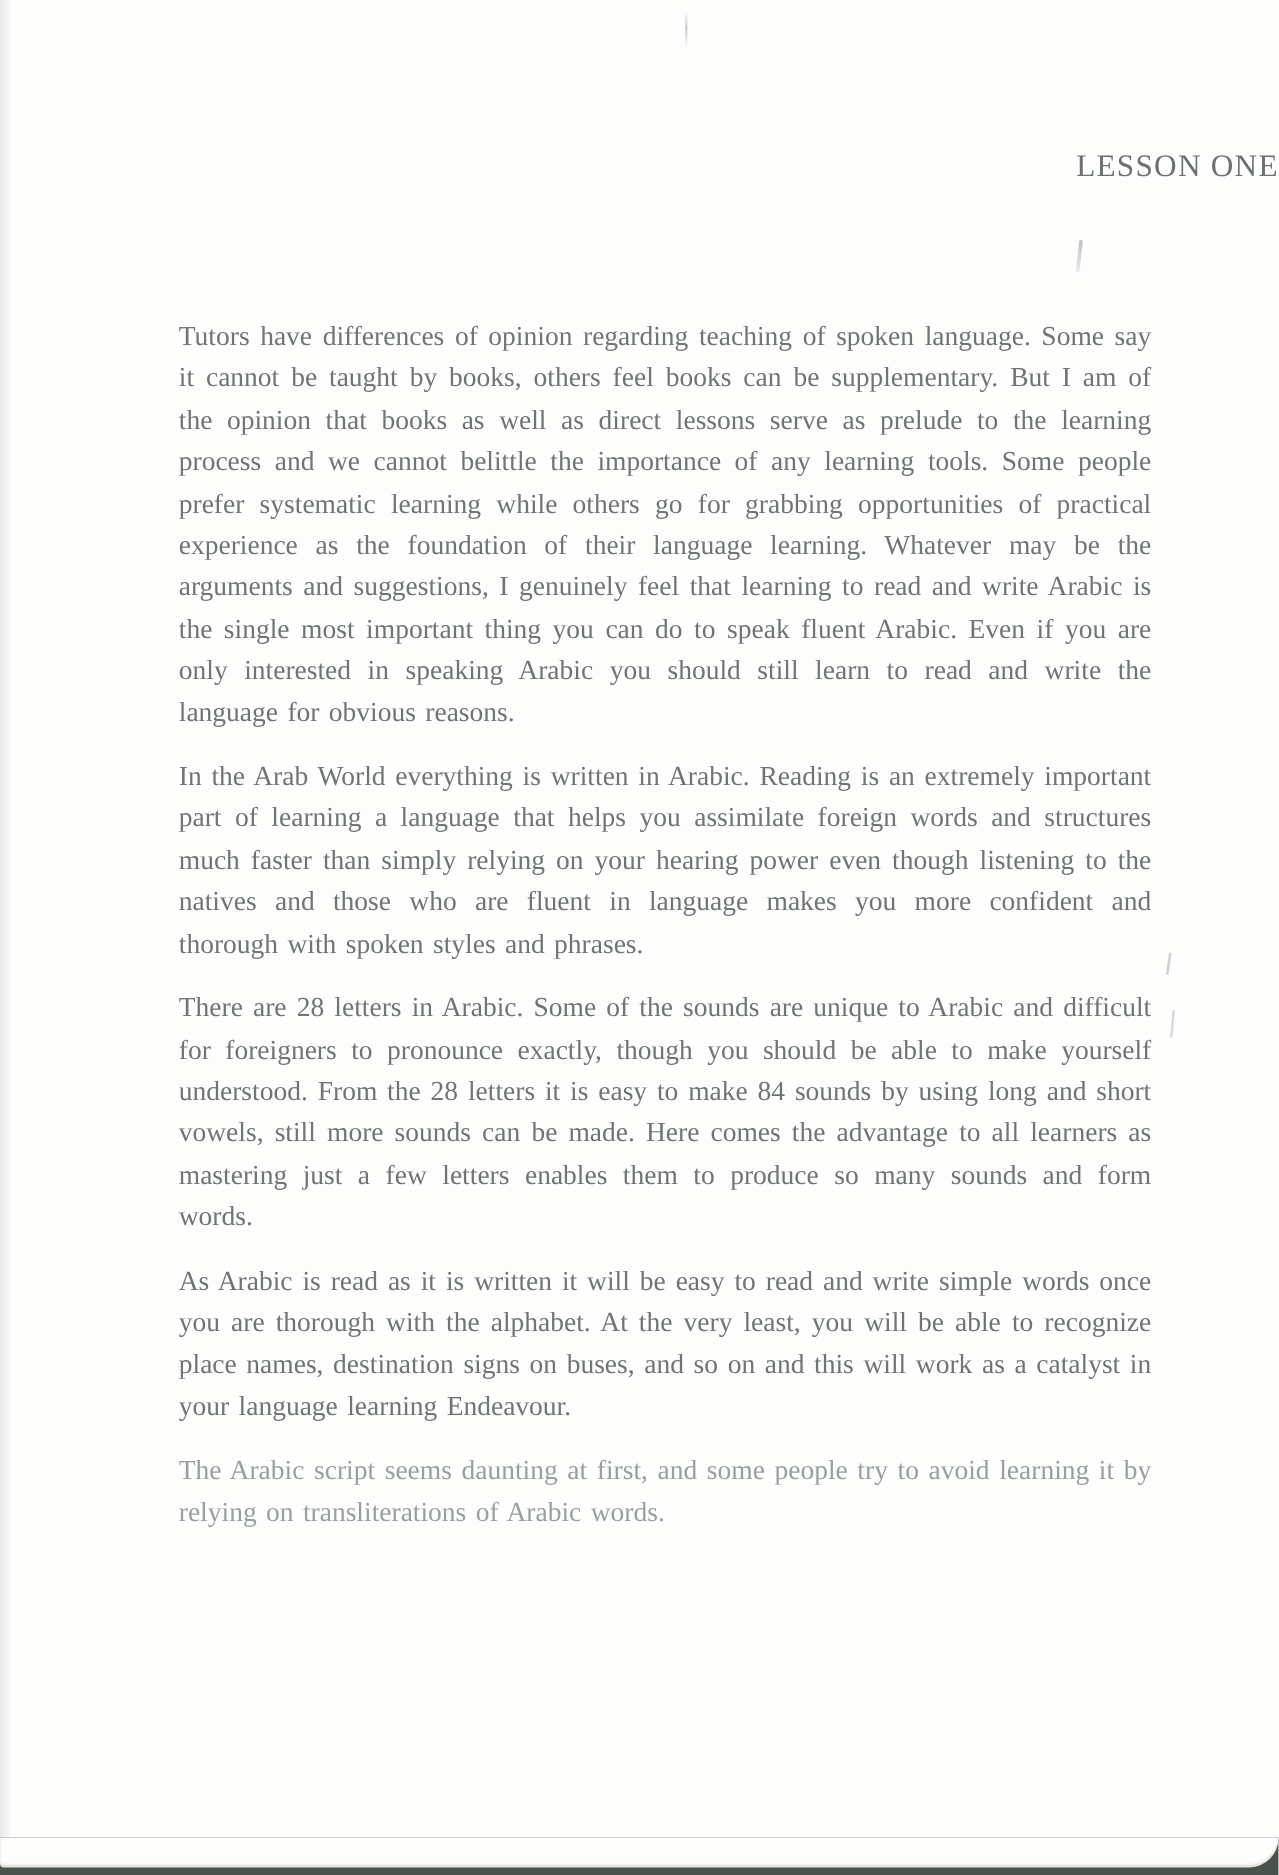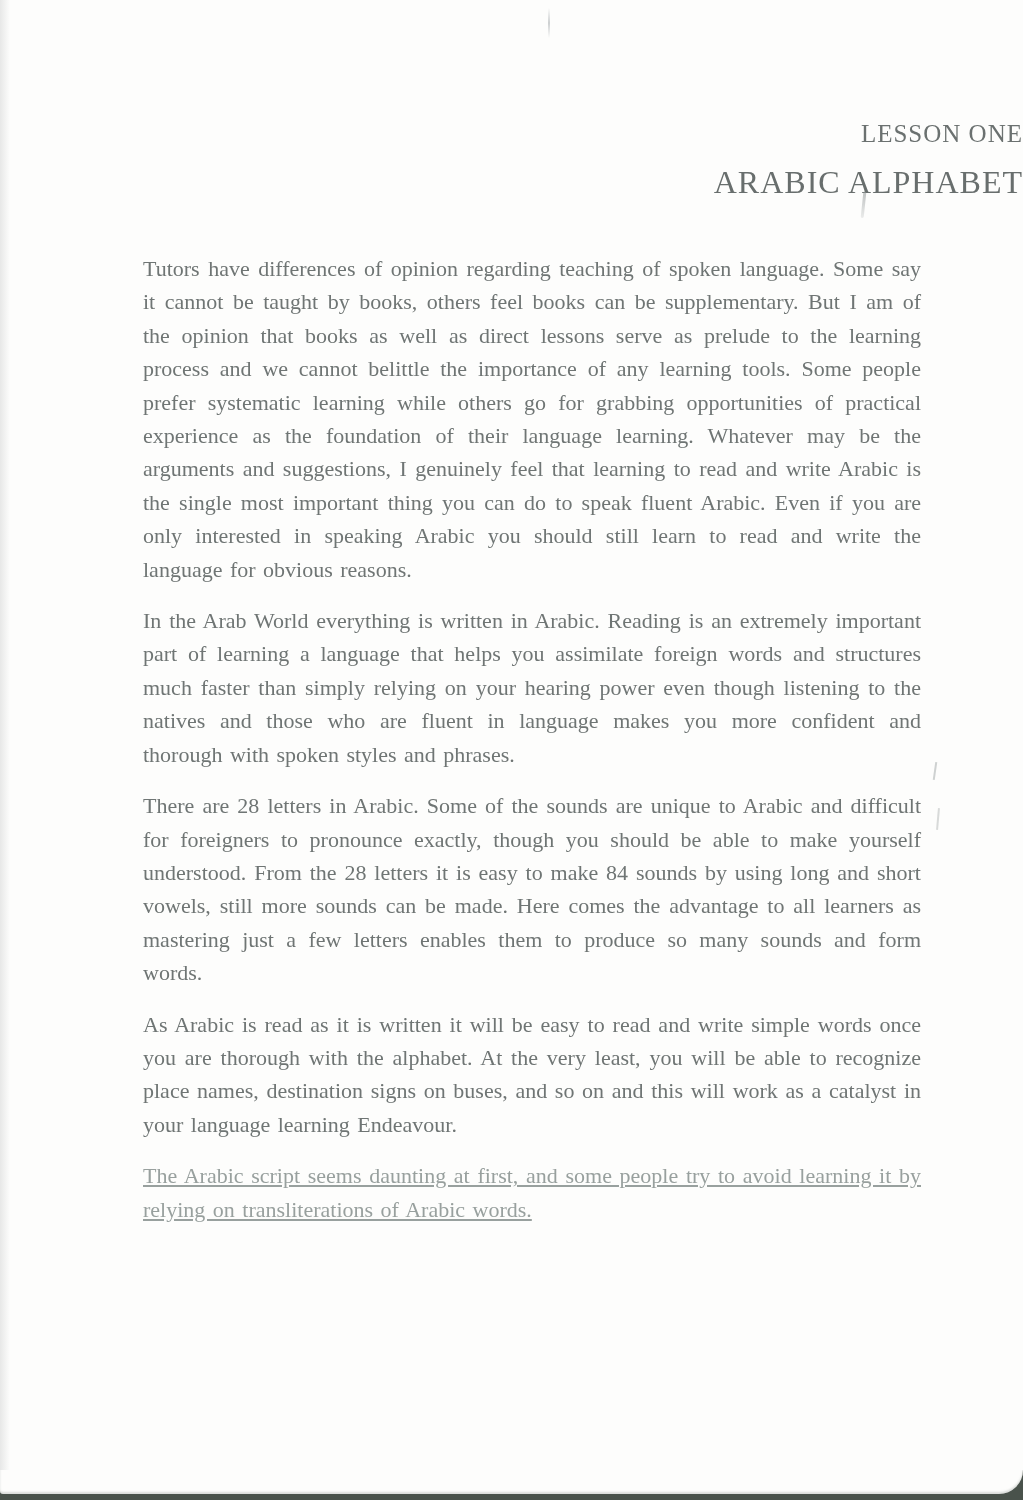--- a/index.html
+++ b/index.html
@@ -50,21 +50,20 @@
   .body-text p {
     margin: 0 0 18px 0;
     font-size: 22px;
     line-height: 33.4px;
     text-align: justify;
     color: #6f7574;
     word-spacing: 2px;
   }
   .body-text p.faded {
     color: #98a09e;
-    text-decoration: underline;
   }
   
   .artifact {
     position: absolute;
     pointer-events: none;
   }
   .artifact-top-scratch {
     left: 548px; top: 8px;
     width: 2px; height: 30px;
     background: linear-gradient(to bottom, rgba(170,175,178,0.0), rgba(165,170,173,0.55), rgba(170,175,178,0.0));
@@ -112,21 +111,20 @@
 
   <div class="left-edge-shade"></div>
 
   <div class="artifact artifact-top-scratch"></div>
   <div class="artifact artifact-right-tick"></div>
   <div class="artifact artifact-margin-speck-1"></div>
   <div class="artifact artifact-margin-speck-2"></div>
 
   <div class="page-header">
     <h2 class="lesson-label">LESSON ONE</h2>
-    <h1 class="page-title">ARABIC ALPHABET</h1>
   </div>
 
   <div class="body-text">
     <p>Tutors have differences of opinion regarding teaching of spoken language. Some say it cannot be taught by books, others feel books can be supplementary. But I am of the opinion that books as well as direct lessons serve as prelude to the learning process and we cannot belittle the importance of any learning tools. Some people prefer systematic learning while others go for grabbing opportunities of practical experience as the foundation of their language learning. Whatever may be the arguments and suggestions, I genuinely feel that learning to read and write Arabic is the single most important thing you can do to speak fluent Arabic. Even if you are only interested in speaking Arabic you should still learn to read and write the language for obvious reasons.</p>
     <p>In the Arab World everything is written in Arabic. Reading is an extremely important part of learning a language that helps you assimilate foreign words and structures much faster than simply relying on your hearing power even though listening to the natives and those who are fluent in language makes you more confident and thorough with spoken styles and phrases.</p>
     <p>There are 28 letters in Arabic. Some of the sounds are unique to Arabic and difficult for foreigners to pronounce exactly, though you should be able to make yourself understood. From the 28 letters it is easy to make 84 sounds by using long and short vowels, still more sounds can be made. Here comes the advantage to all learners as mastering just a few letters enables them to produce so many sounds and form words.</p>
     <p>As Arabic is read as it is written it will be easy to read and write simple words once you are thorough with the alphabet. At the very least, you will be able to recognize place names, destination signs on buses, and so on and this will work as a catalyst in your language learning Endeavour.</p>
     <p class="faded">The Arabic script seems daunting at first, and some people try to avoid learning it by relying on transliterations of Arabic words.</p>
   </div>
 

